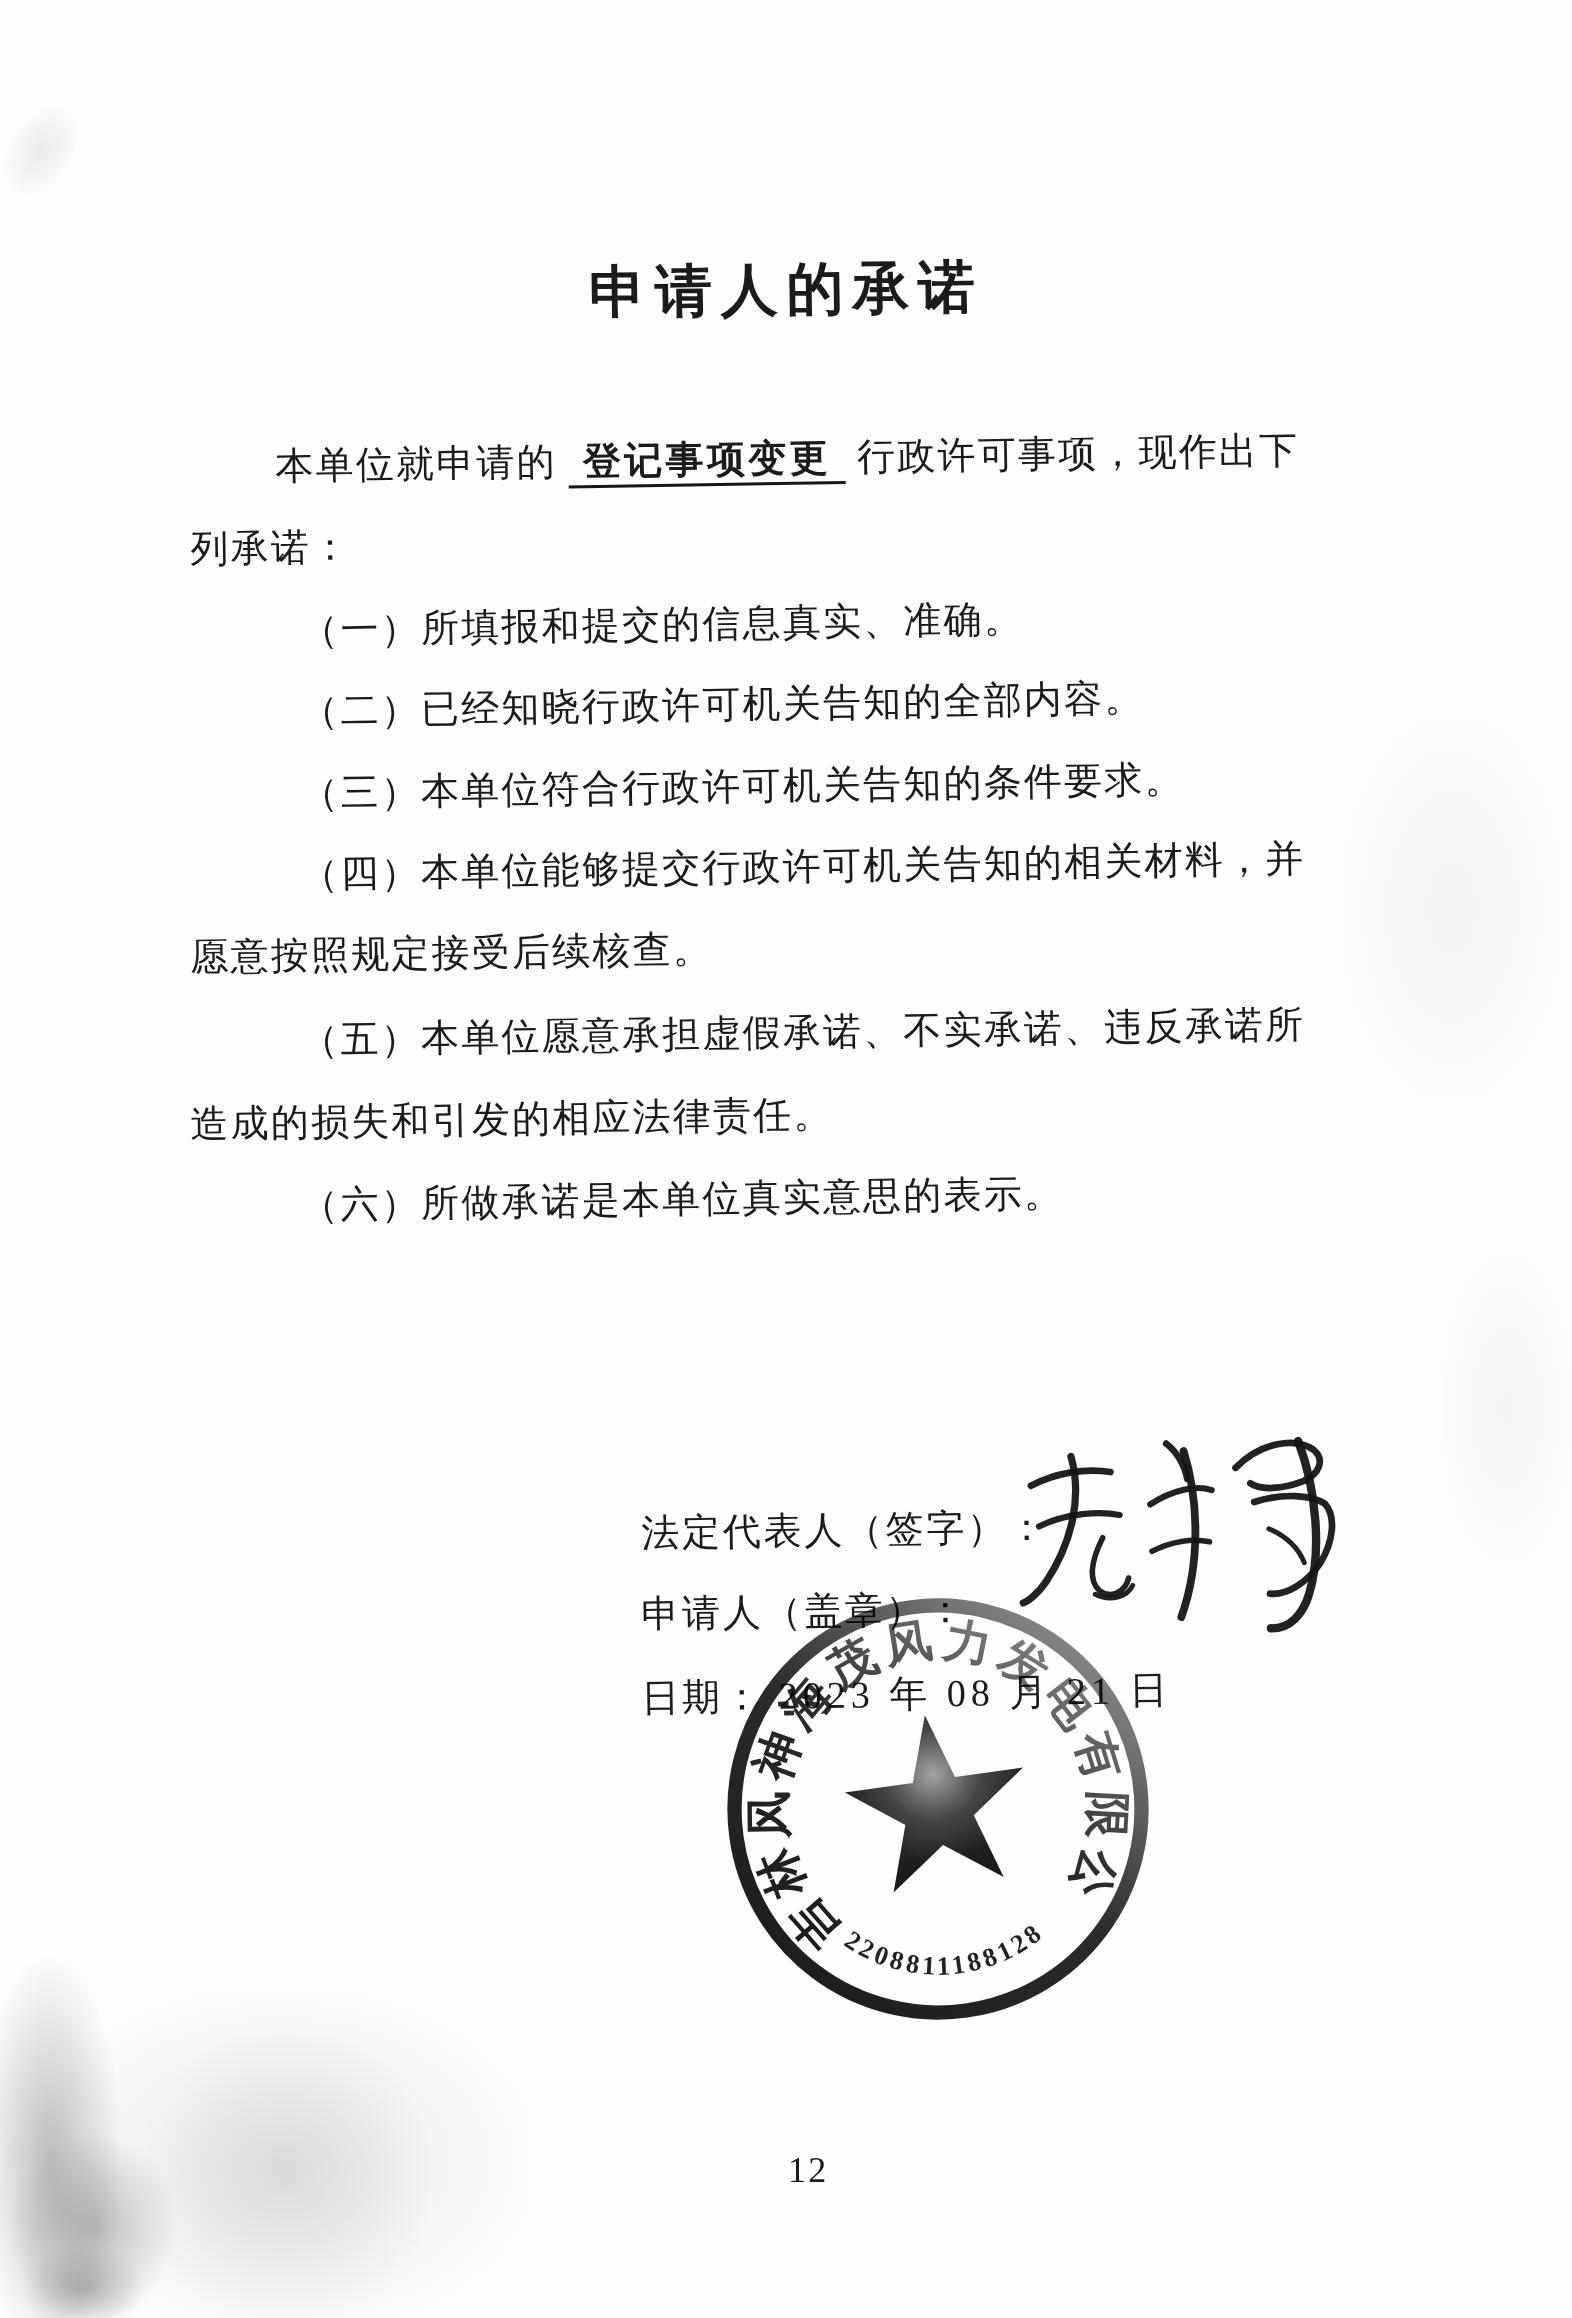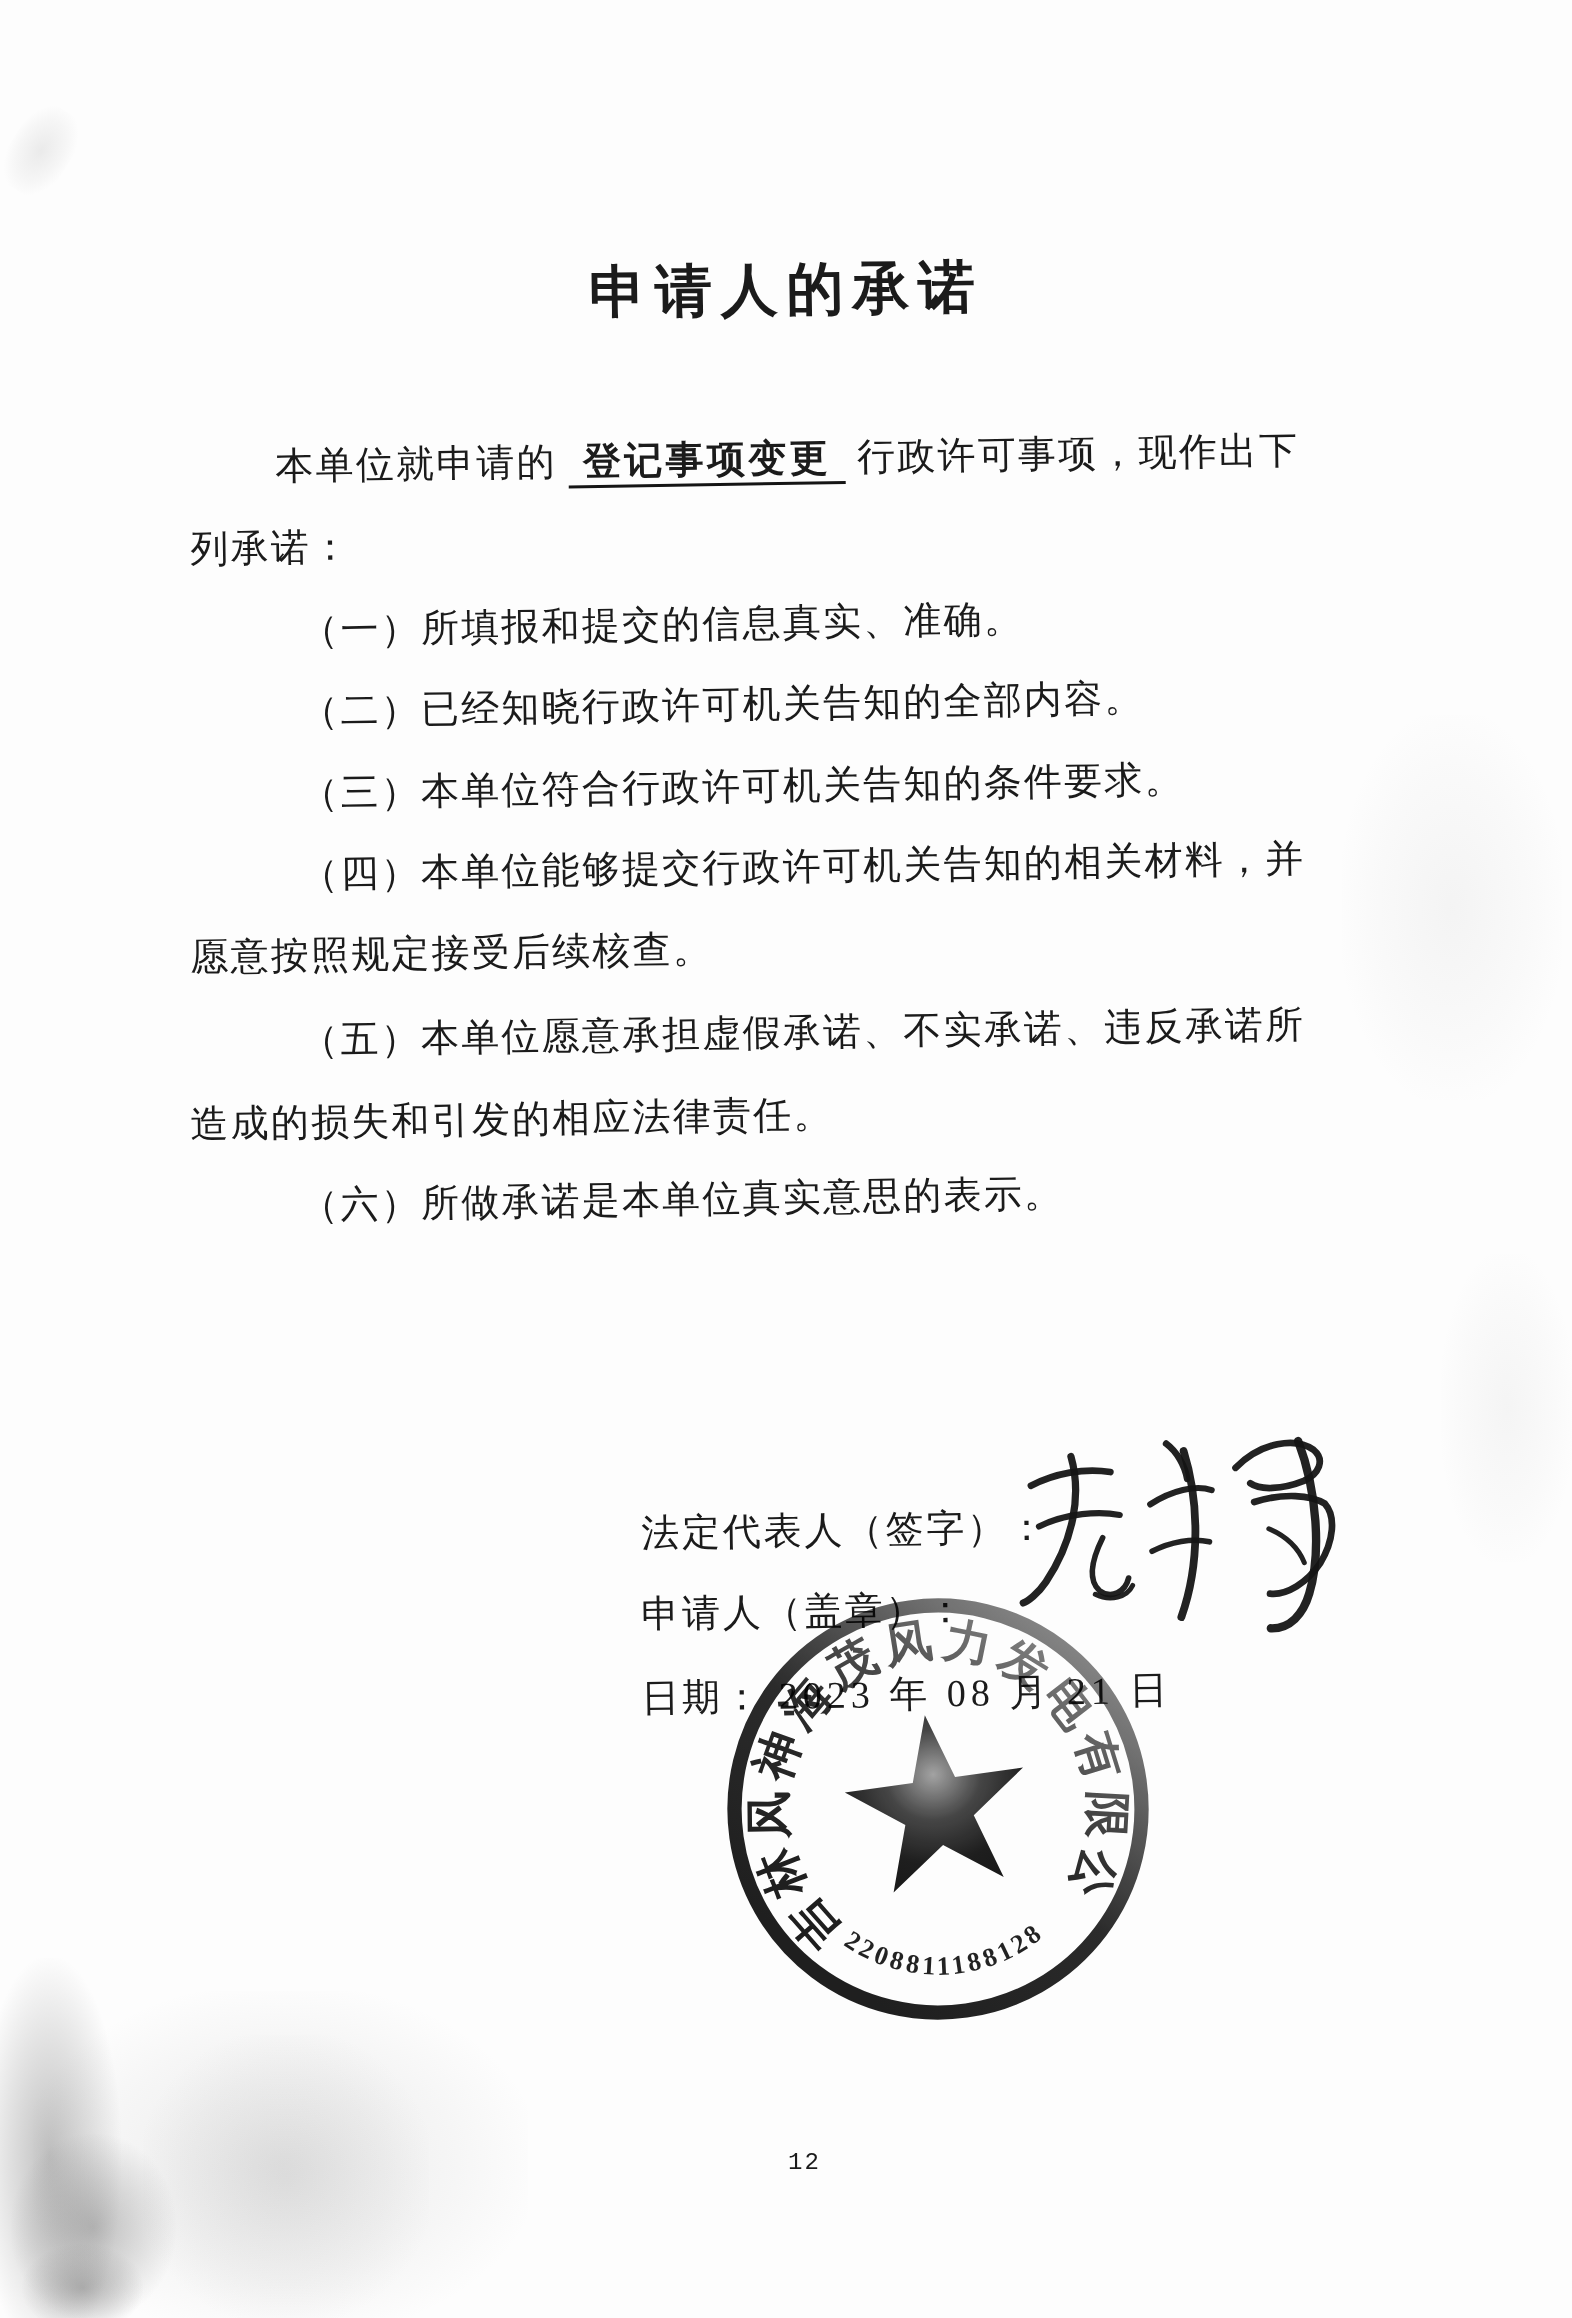--- a/index.html
+++ b/index.html
@@ -18,21 +18,21 @@
   .line{
     position:absolute;font-size:38px;letter-spacing:2.2px;white-space:nowrap;
   }
   .u-seg{
     font-weight:bold;border-bottom:3.3px solid #151515;
     padding:0 14.3px 3.3px 14.3px;margin:0 12px;letter-spacing:3.3px;
   }
   .sig-label{font-size:38px;letter-spacing:2.7px;}
   .date-val{letter-spacing:5px;margin-left:15.4px;}
   .page-num{
-    position:absolute;left:788px;top:2149px;font-size:24px;letter-spacing:2.2px;font-family:Liberation Mono, monospace;
+    position:absolute;left:788px;top:2149px;font-size:36px;letter-spacing:2.2px;
   }
   .signature-svg{position:absolute;left:997px;top:1431px;width:346px;height:231px;
     transform:rotate(-5deg);transform-origin:0 0;}
   .signature-svg path{stroke:#141414;fill:none;stroke-linecap:round;stroke-linejoin:round;opacity:.94;}
   .stamp-svg{
     position:absolute;left:718px;top:1589px;width:440px;height:440px;
     mix-blend-mode:multiply;opacity:.95;
   }
   .smudge{position:absolute;pointer-events:none;}
   .s-blob{background:radial-gradient(ellipse at 50% 50%, rgba(90,90,90,.38) 0%, rgba(120,120,120,.18) 45%, rgba(140,140,140,0) 72%);}

